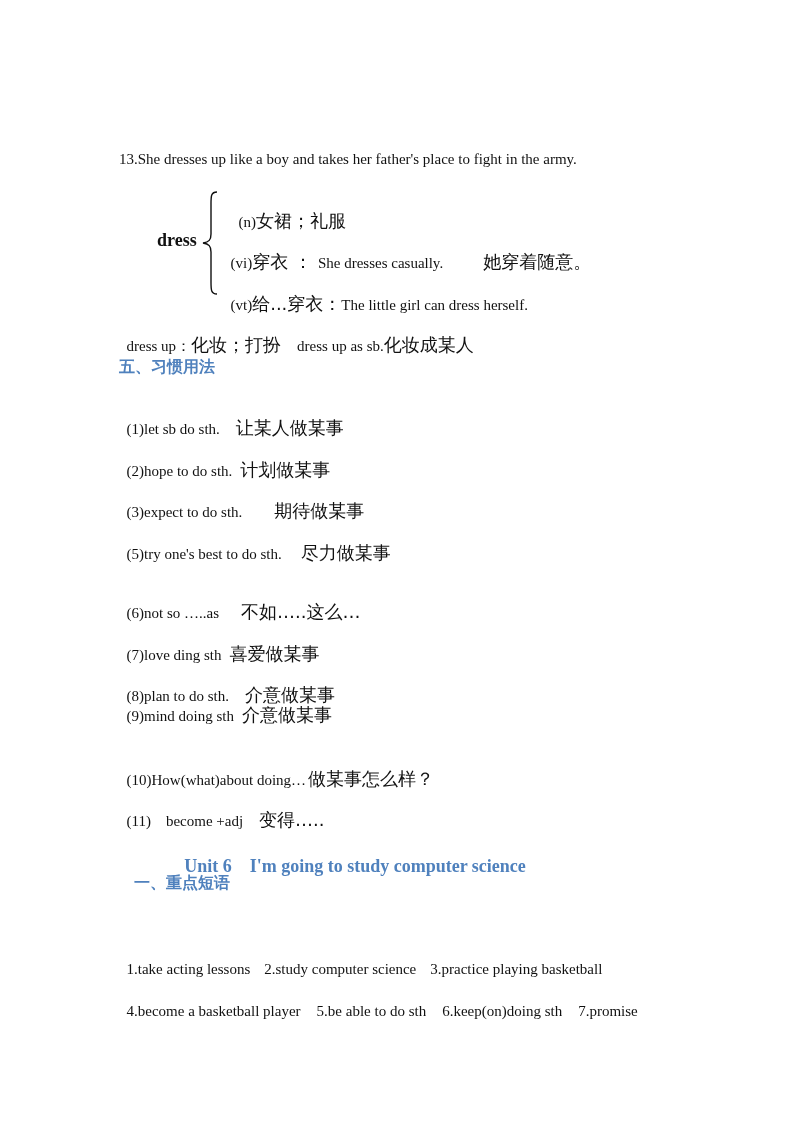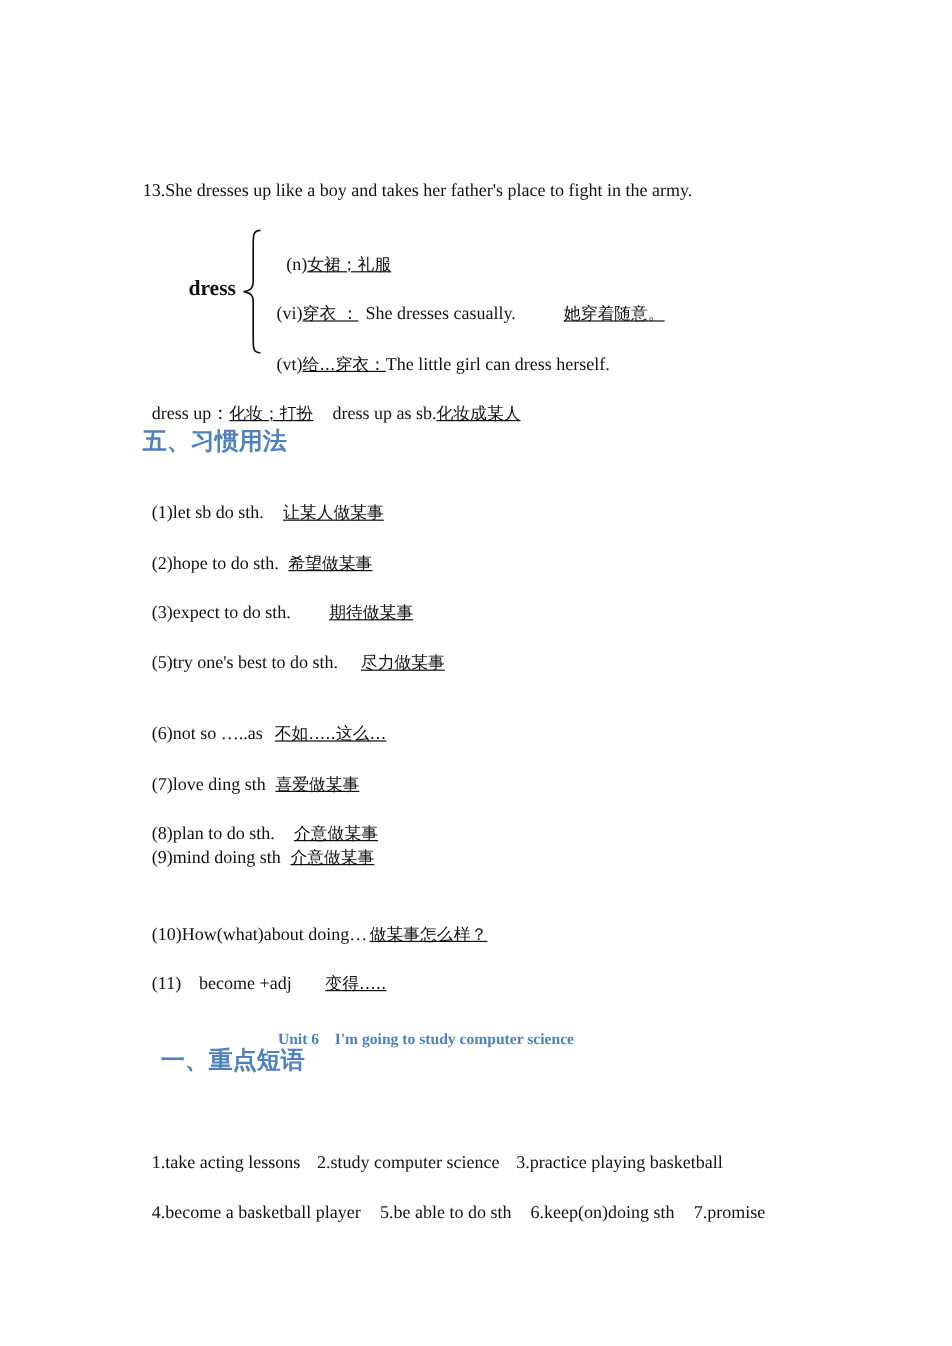--- a/index.html
+++ b/index.html
@@ -17,40 +17,39 @@
     }
     .line {
       position: absolute;
       left: 119px;
       font-size: 15px;
       line-height: 20px;
       white-space: pre;
     }
     .cn {
       font-family: "DejaVu Sans", "Liberation Sans", sans-serif;
-      font-size: 14px;
-      text-decoration: underline;
+      font-size: 18px;
     }
     .heading {
       position: absolute;
       left: 119px;
       font-family: "DejaVu Sans", "Liberation Sans", sans-serif;
       font-weight: bold;
-      font-size: 20px;
+      font-size: 16px;
       line-height: 20px;
       color: #4f81bd;
     }
     .unit-title {
       position: absolute;
       left: 0;
       width: 710px;
       text-align: center;
       font-family: "Liberation Serif", "DejaVu Serif", serif;
       font-weight: bold;
-      font-size: 13px;
+      font-size: 18px;
       line-height: 20px;
       color: #4f81bd;
       white-space: pre;
     }
     .dress-word {
       position: absolute;
       left: 157px;
       top: 230px;
       font-weight: bold;
       font-size: 18px;
@@ -96,45 +95,45 @@
 <div class="line" style="top:315px;">
   <span>dress up：</span><span class="cn">化妆；打扮</span><span style="margin-left:16px;">dress up as sb.</span><span class="cn">化妆成某人</span>
 </div>
 
 <div class="heading" style="top:357px;">五、习惯用法</div>
 
 <div class="line" style="top:398px;">
   <span>(1)let sb do sth.</span><span class="cn" style="margin-left:16px;">让某人做某事</span>
 </div>
 <div class="line" style="top:440px;">
-  <span>(2)hope to do sth.</span><span class="cn" style="margin-left:8px;">希望做某事</span>
+  <span>(2)hope to do sth.</span><span class="cn" style="margin-left:8px;">计划做某事</span>
 </div>
 <div class="line" style="top:481px;">
   <span>(3)expect to do sth.</span><span class="cn" style="margin-left:32px;">期待做某事</span>
 </div>
 <div class="line" style="top:523px;">
   <span>(5)try one's best to do sth.</span><span class="cn" style="margin-left:19px;">尽力做某事</span>
 </div>
 <div class="line" style="top:582px;">
-  <span>(6)not so …..as</span><span class="cn" style="margin-left:10px;">不如…..这么…</span>
+  <span>(6)not so …..as</span><span class="cn" style="margin-left:22px;">不如…..这么…</span>
 </div>
 <div class="line" style="top:624px;">
   <span>(7)love ding sth</span><span class="cn" style="margin-left:8px;">喜爱做某事</span>
 </div>
 <div class="line" style="top:665px;">
   <span>(8)plan to do sth.</span><span class="cn" style="margin-left:16px;">介意做某事</span>
 </div>
 <div class="line" style="top:685px;">
   <span>(9)mind doing sth</span><span class="cn" style="margin-left:8px;">介意做某事</span>
 </div>
 <div class="line" style="top:749px;">
   <span>(10)How(what)about doing…</span><span class="cn" style="margin-left:2px;">做某事怎么样？</span>
 </div>
 <div class="line" style="top:790px;">
-  <span>(11)    become +adj</span><span class="cn" style="margin-left:28px;">变得…..</span>
+  <span>(11)    become +adj</span><span class="cn" style="margin-left:16px;">变得…..</span>
 </div>
 
 <div class="unit-title" style="top:856px;">Unit 6    I'm going to study computer science</div>
 
 <div class="heading" style="top:873px;margin-left:15px;">一、重点短语</div>
 
 <div class="line" style="top:939px;">
   <span>1.take acting lessons</span><span class="gap" style="width:14px;"></span><span>2.study computer science</span><span class="gap" style="width:14px;"></span><span>3.practice playing basketball</span>
 </div>
 <div class="line" style="top:981px;">

